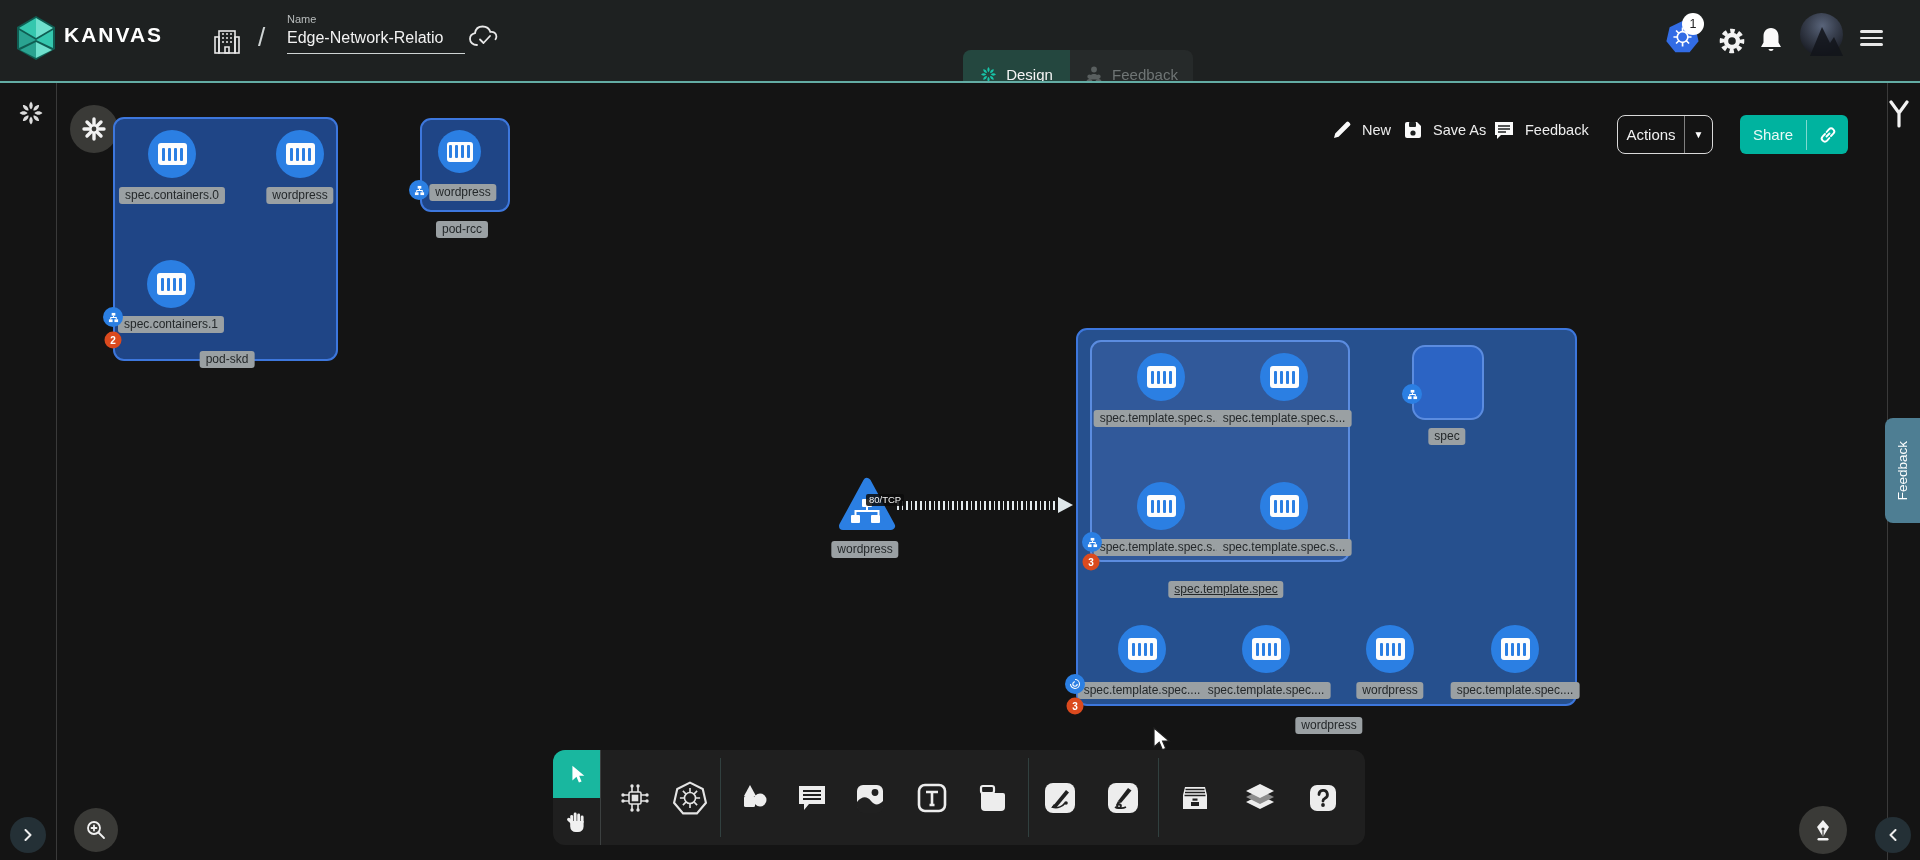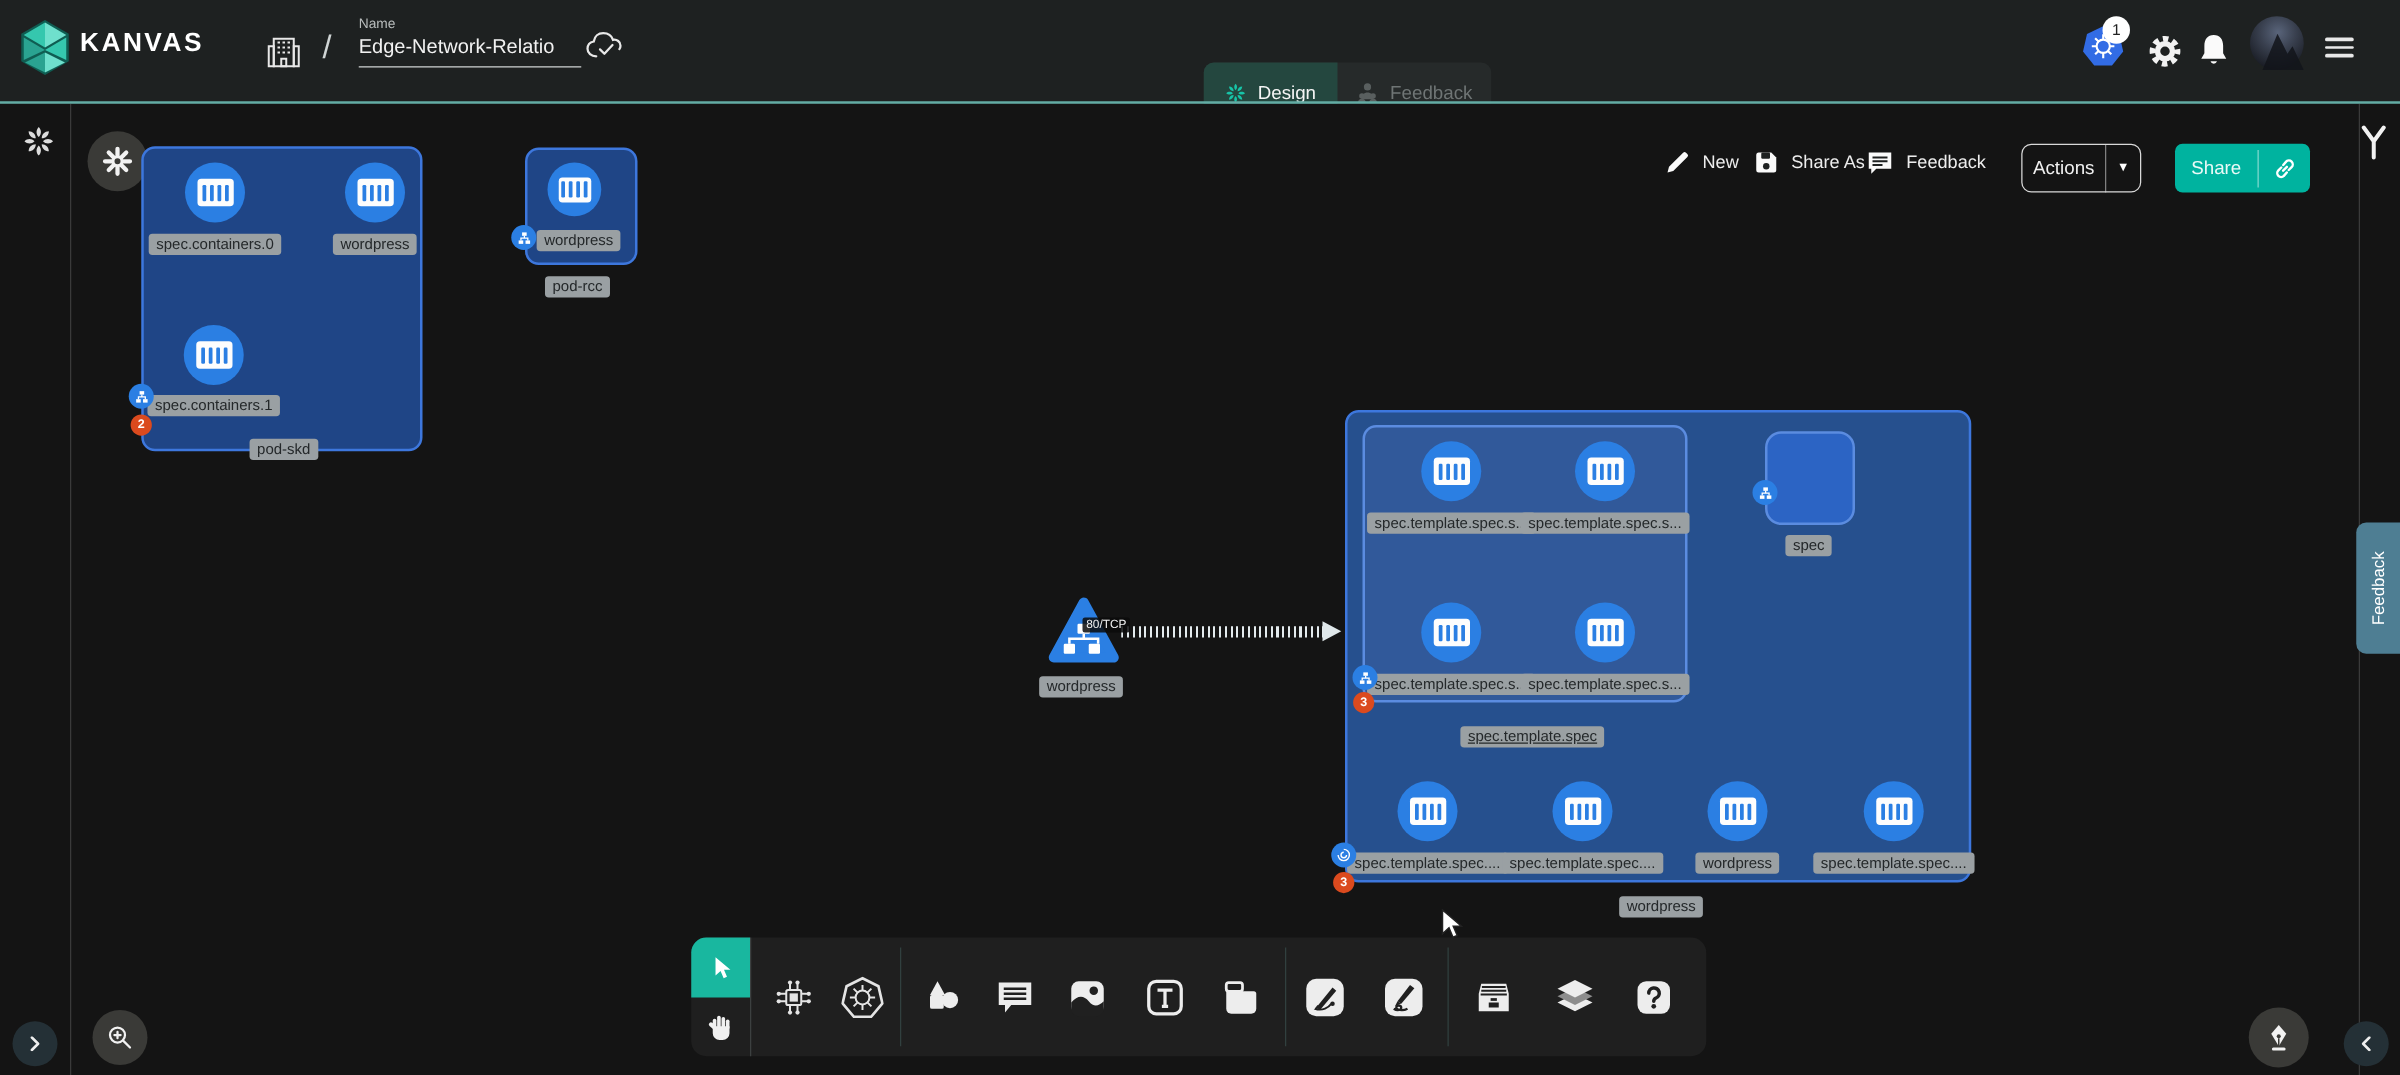--- a/index.html
+++ b/index.html
@@ -218,21 +218,21 @@
       <path d="M2 18l1.2-4.6L14.5 2.1a1.6 1.6 0 0 1 2.3 0l1.1 1.1a1.6 1.6 0 0 1 0 2.3L6.6 16.8z" fill="#fafafa"></path>
     </svg>
     <span>New</span>
   </div>
   <div class="act-link" style="left:1403px;">
     <svg width="20" height="20" viewBox="0 0 20 20">
       <path d="M2 4a2 2 0 0 1 2-2h10l4 4v10a2 2 0 0 1-2 2H4a2 2 0 0 1-2-2z" fill="#fafafa"></path>
       <rect x="6" y="2" width="7" height="5" rx="1" fill="#1e2121"></rect>
       <circle cx="10" cy="13" r="2.6" fill="#1e2121"></circle>
     </svg>
-    <span>Share As</span>
+    <span>Save As</span>
   </div>
   <div class="act-link" style="left:1493px;">
     <svg width="22" height="20" viewBox="0 0 22 20">
       <path d="M2 2h18v13H8l-4 4v-4H2z" fill="#fafafa"></path>
       <path d="M5 6h12M5 9h12M5 12h8" stroke="#1e2121" stroke-width="1.7"></path>
     </svg>
     <span>Feedback</span>
   </div>
   <div class="btn-actions">
     <span class="lbl">Actions</span>

